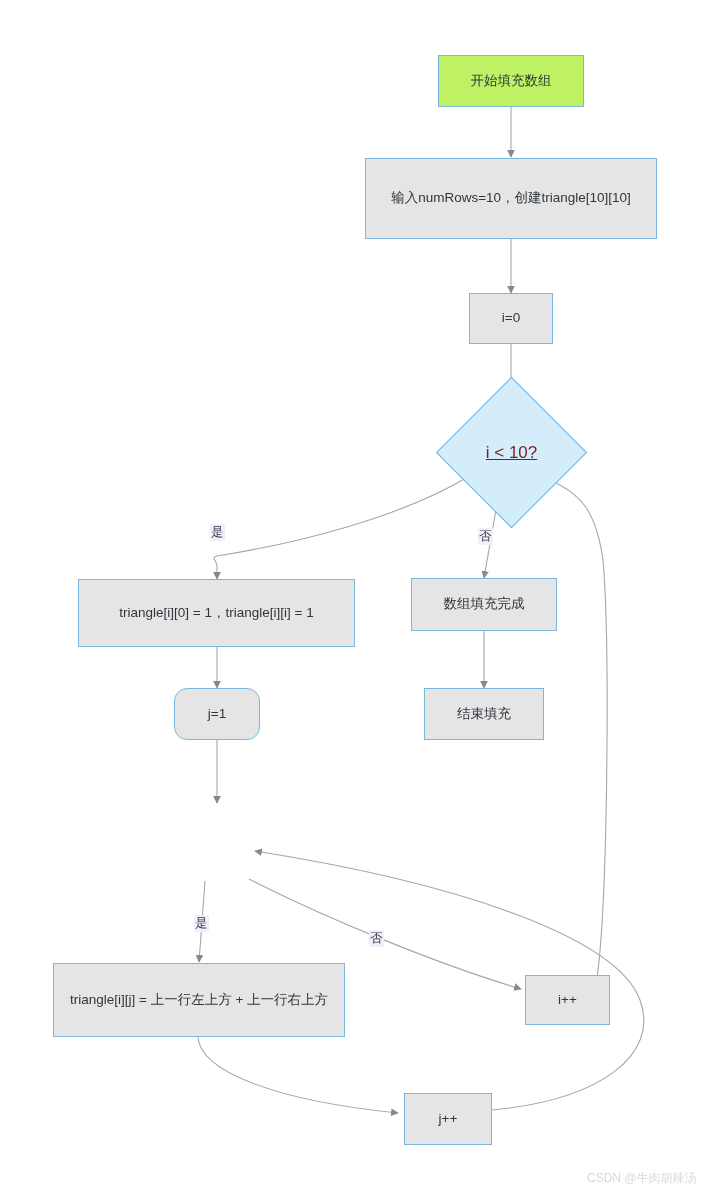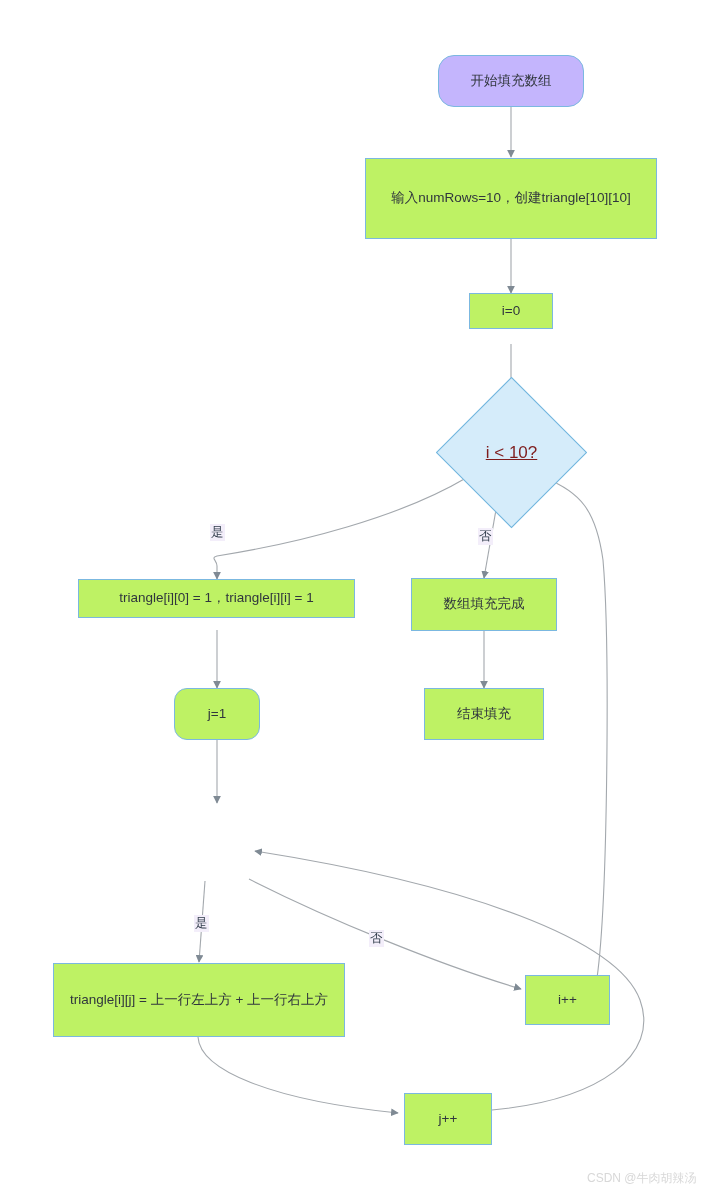--- a/index.html
+++ b/index.html
@@ -24,31 +24,30 @@
     width: 710px;
     height: 1200px;
   }
   .node {
     position: absolute;
     box-sizing: border-box;
     display: flex;
     align-items: center;
     justify-content: center;
     text-align: center;
-    background: #bef264;
+    background: #e5e5e5;
     border: 1px solid #7bb8e0;
     color: #30363d;
     font-size: 13.5px;
     line-height: 1.55;
     padding: 4px 8px;
     z-index: 2;
   }
   .node.start {
-    background: #c4b5fd;
-    border-radius: 16px;
+    background: #bef264;
   }
   .node .lbl {
     display: block;
     width: 100%;
   }
   .diamond {
     position: absolute;
     z-index: 2;
   }
   .diamond .shape {
@@ -135,30 +134,30 @@
   </svg>
 
   <div class="node start" style="left:438px; top:55px; width:146px; height:52px;">
     <span class="lbl">开始填充数组</span>
   </div>
 
   <div class="node" style="left:365px; top:158px; width:292px; height:81px;">
     <span class="lbl">输入numRows=10，创建triangle[10][10]</span>
   </div>
 
-  <div class="node" style="left:469px; top:293px; width:84px; height:36px;">
+  <div class="node" style="left:469px; top:293px; width:84px; height:51px;">
     <span class="lbl">i=0</span>
   </div>
 
   <div class="diamond" style="left:458px; top:399px; width:107px; height:107px;">
     <div class="shape"></div>
     <div class="lbl">i &lt; 10?</div>
   </div>
 
-  <div class="node" style="left:78px; top:579px; width:277px; height:39px;">
+  <div class="node" style="left:78px; top:579px; width:277px; height:68px;">
     <span class="lbl">triangle[i][0] = 1，triangle[i][i] = 1</span>
   </div>
 
   <div class="node" style="left:411px; top:578px; width:146px; height:53px;">
     <span class="lbl">数组填充完成</span>
   </div>
 
   <div class="node" style="left:424px; top:688px; width:120px; height:52px;">
     <span class="lbl">结束填充</span>
   </div>

